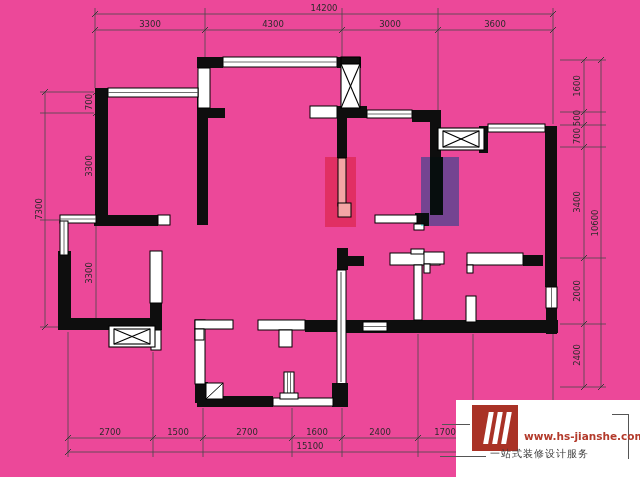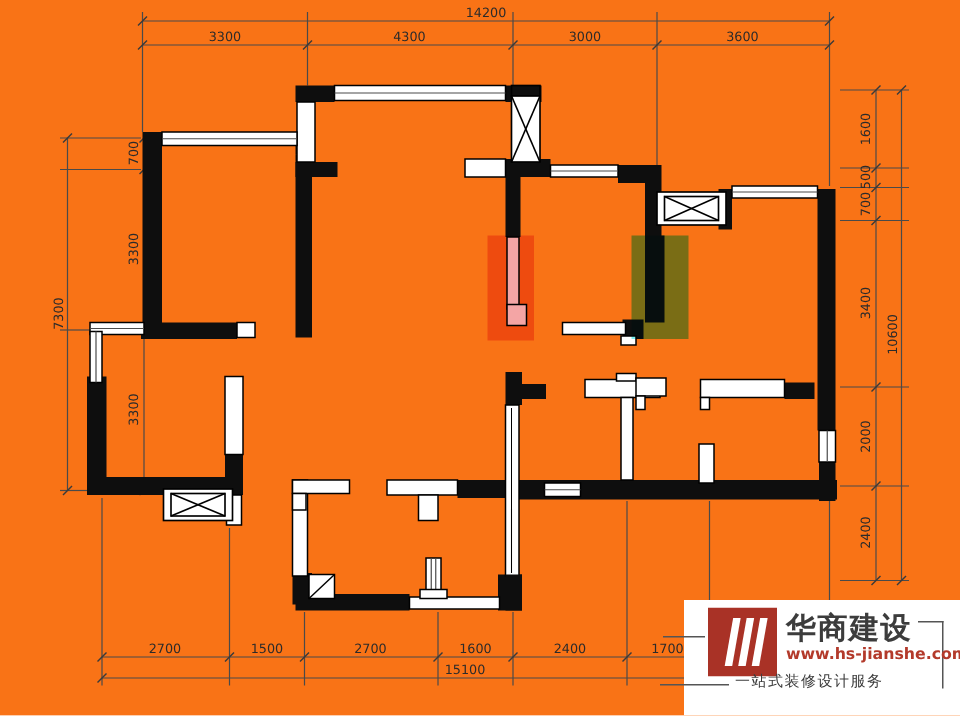--- a/index.html
+++ b/index.html
@@ -1,16 +1,16 @@
 <!DOCTYPE html>
 <html><head>
 <meta charset="utf-8">
 <style>
   html,body{margin:0;padding:0;background:#ffffff;}
-  #screen{position:relative;width:640px;height:477px;background:#f97316;overflow:hidden;
+  #screen{position:relative;width:640px;height:477px;background:#ec4899;overflow:hidden;
           font-family:"DejaVu Sans", "Liberation Sans", sans-serif;}
   svg{position:absolute;left:0;top:0;}
   .w   {fill:#0e0e0e;stroke:none;}
   .tw  {fill:#ffffff;stroke:#000000;stroke-width:1;}
   .win {fill:#ffffff;stroke:#000000;stroke-width:1;}
   .dim {stroke:#4a4a4a;stroke-width:0.8;fill:none;}
   .tick{stroke:#3a3a3a;stroke-width:1;}
   .dimtxt{font-family:"DejaVu Sans","Liberation Sans",sans-serif;font-size:8.5px;fill:#2b2b2b;}
   .hl{mix-blend-mode:multiply;}
   
@@ -268,18 +268,17 @@
   <div class="connector"></div>
   <svg class="icon" width="46" height="46" viewBox="0 0 46 46">
     <rect x="0" y="0" width="46" height="46" fill="#a93226"></rect>
     <g fill="#ffffff" transform="skewX(-10) translate(8,0)">
       <rect x="10" y="7" width="5" height="32"></rect>
       <rect x="19" y="7" width="5" height="32"></rect>
       <rect x="28" y="7" width="5" height="32"></rect>
     </g>
   </svg>
   <div class="bracket"></div>
-  <div class="title">华商建设</div>
   <div class="url">www.hs-jianshe.com</div>
   <div class="tagline-line"></div>
   <div class="tagline">一站式装修设计服务</div>
 </div>
 </div>
 
 </body></html>

